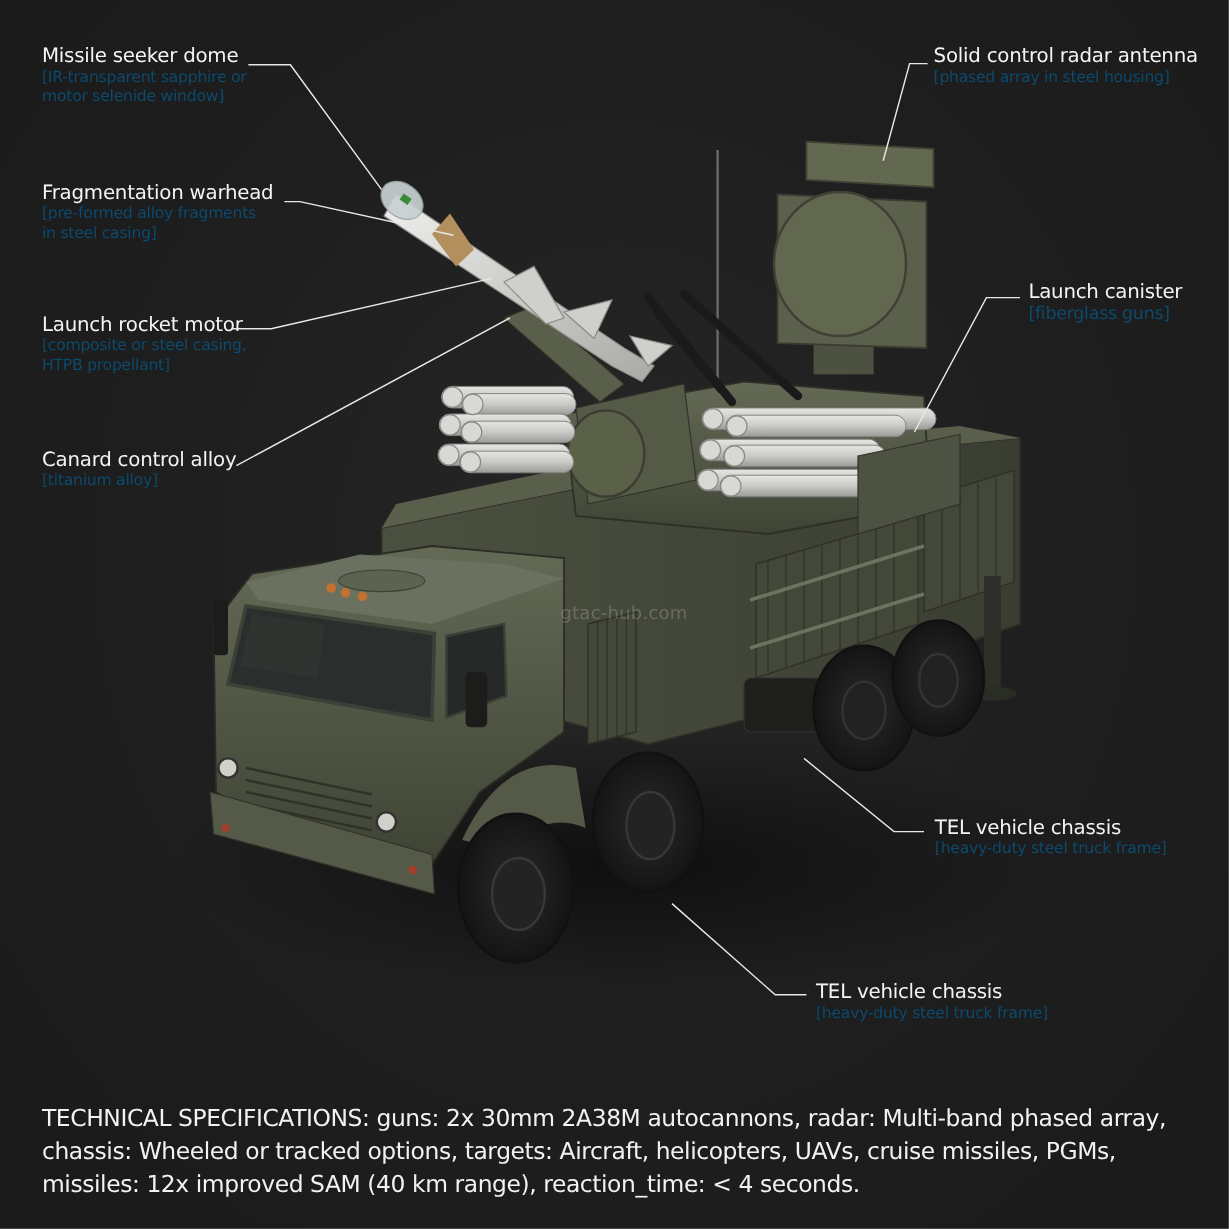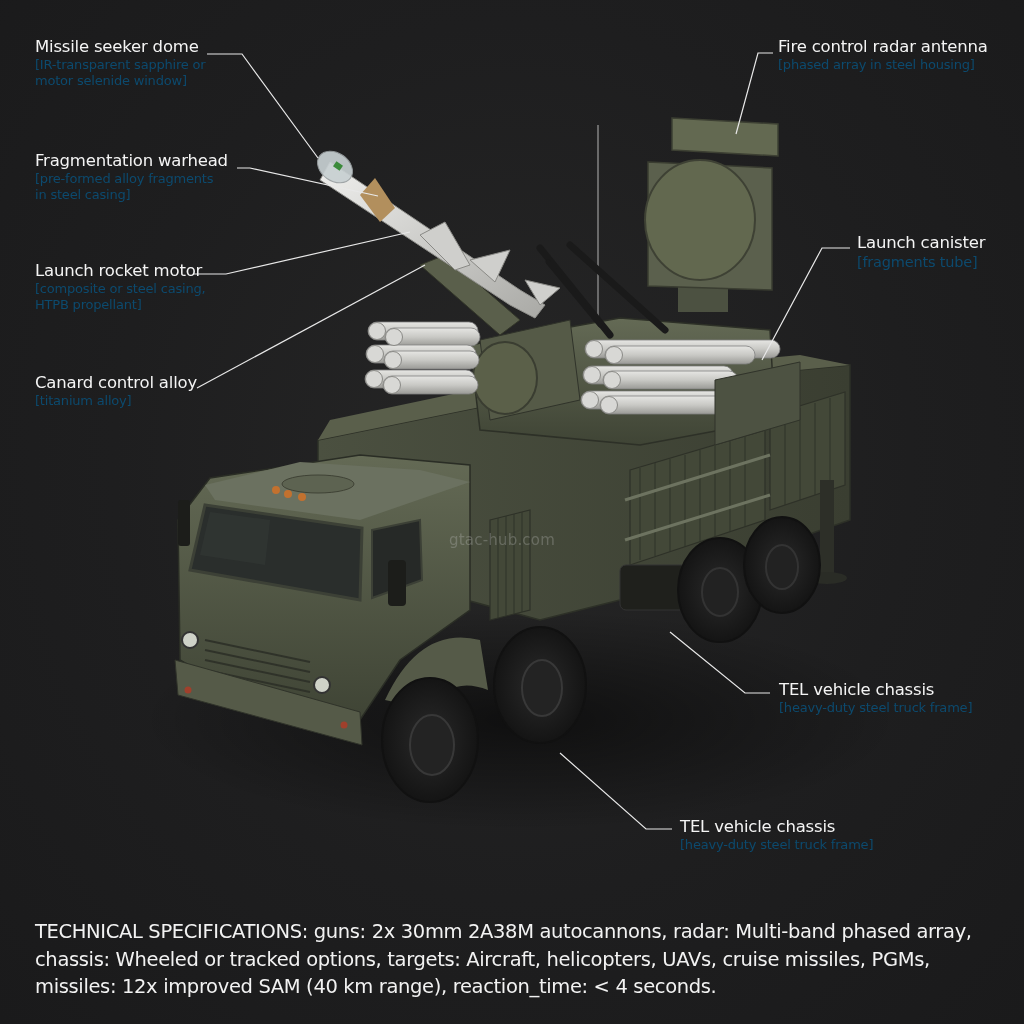--- a/index.html
+++ b/index.html
@@ -11,23 +11,22 @@
   }
   #stage { position:absolute; left:0; top:0; width:1024px; height:1024px; }
   .label { position:absolute; white-space:nowrap; }
   .label .title { font-size:16.5px; line-height:20px; color:#f4f4f4; letter-spacing:-0.2px; display:block; }
   .label .sub { font-size:13px; line-height:16px; color:#0c4a6e; letter-spacing:-0.2px; display:block; }
   #specs {
     position:absolute; left:35px; top:918px; width:970px;
     font-size:19.5px; line-height:27.5px; color:#f2f2f2; letter-spacing:-0.35px;
   }
   #watermark {
-    position:absolute; left:449px; top:502px; font-size:15px; color:rgba(200,200,200,0.28);
+    position:absolute; left:467px; top:502px; font-size:15px; color:rgba(200,200,200,0.28);
     letter-spacing:0.2px;
-    margin-top:29px;
   }
 </style>
 </head>
 <body>
 
 <div id="stage">
 
   <svg id="vehicle" width="1024" height="1024" viewBox="0 0 1024 1024" style="position:absolute;left:0;top:0;">
     <defs>
       <linearGradient id="gBody" x1="0" y1="0" x2="0" y2="1">
@@ -239,27 +238,27 @@
     <span class="sub">[composite or steel casing,</span>
     <span class="sub">HTPB propellant]</span>
   </div>
 
   <div class="label" style="left:35px;top:373px;">
     <span class="title">Canard control alloy</span>
     <span class="sub">[titanium alloy]</span>
   </div>
 
   <div class="label" style="left:778px;top:37px;">
-    <span class="title">Fire control radar antenna</span>
+    <span class="title">Solid control radar antenna</span>
     <span class="sub">[phased array in steel housing]</span>
   </div>
 
   <div class="label" style="left:857px;top:233px;">
     <span class="title">Launch canister</span>
-    <span class="sub" style="font-size:14.5px;line-height:18px;">[fragments tube]</span>
+    <span class="sub" style="font-size:14.5px;line-height:18px;">[fiberglass guns]</span>
   </div>
 
   <div class="label" style="left:779px;top:680px;">
     <span class="title">TEL vehicle chassis</span>
     <span class="sub">[heavy-duty steel truck frame]</span>
   </div>
 
   <div class="label" style="left:680px;top:817px;">
     <span class="title">TEL vehicle chassis</span>
     <span class="sub">[heavy-duty steel truck frame]</span>

